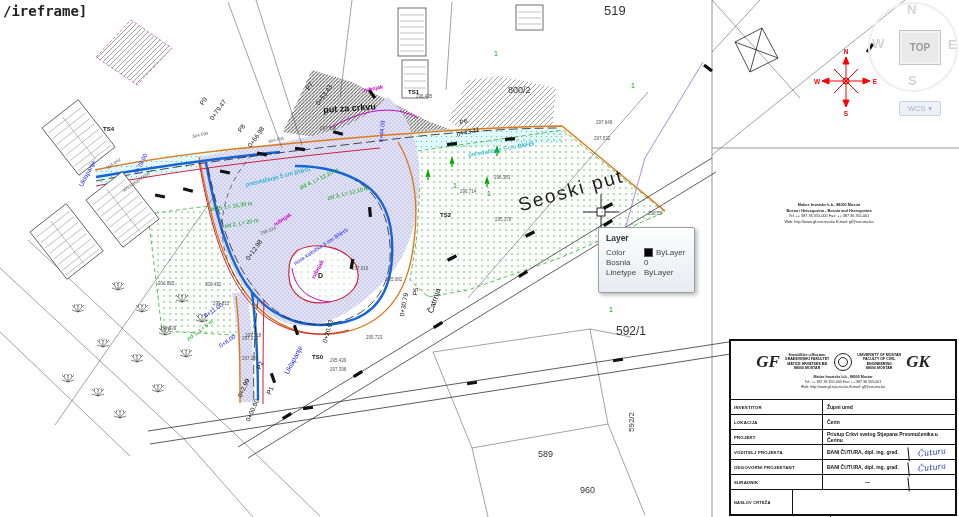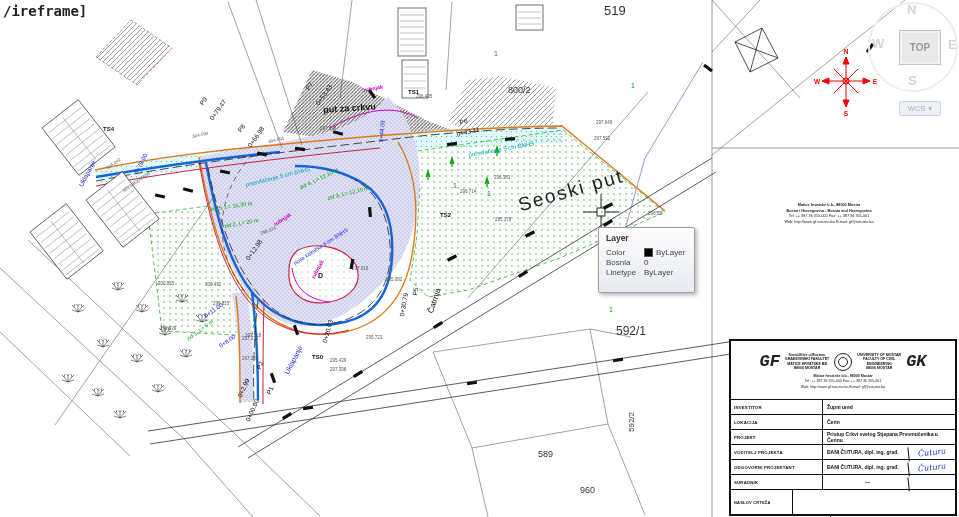--- a/index.html
+++ b/index.html
@@ -30,21 +30,21 @@
           font-size:10px;font-weight:bold;color:#9a9a9a;box-shadow:inset 0 0 0 2px #f2f2f2;}
   #vc-wcs{position:absolute;left:33px;top:101px;width:40px;height:13px;background:#edf1f7;
           border:1px solid #ccd4e0;border-radius:2px;font-size:7.5px;color:#a8b2c0;
           display:flex;align-items:center;justify-content:center;gap:3px;}
   
   #titleblock{position:absolute;left:729px;top:339px;width:228px;height:177px;
               border:2px solid #111;background:#fff;box-sizing:border-box;font-size:4.5px;color:#111;}
   .tb-head{height:58px;border-bottom:1px solid #111;display:flex;flex-direction:column;
            align-items:center;justify-content:center;}
   .tb-logos{display:flex;align-items:center;gap:5px;margin-top:2px;}
-  .tb-logo{font-family:Liberation Mono, monospace;font-style:italic;font-weight:bold;font-size:17px;color:#222;}
+  .tb-logo{font-family:Liberation Serif, serif;font-style:italic;font-weight:bold;font-size:17px;color:#222;}
   .tb-inst{font-size:3.6px;text-align:center;font-weight:bold;line-height:1.25;white-space:pre-line;}
   .tb-seal{width:16px;height:16px;border-radius:50%;border:1.5px solid #222;
            display:flex;align-items:center;justify-content:center;}
   .tb-seal::after{content:"";width:8px;height:8px;border-radius:50%;border:1px solid #222;}
   .tb-addr{font-size:3.6px;text-align:center;line-height:1.4;margin-top:3px;color:#222;}
   .tb-addr .b{font-weight:bold;}
   .tb-row{display:flex;border-bottom:1px solid #111;height:14px;align-items:stretch;}
   .tb-lab{width:88px;border-right:1px solid #111;display:flex;align-items:center;
           padding-left:3px;font-weight:bold;text-transform:uppercase;font-size:4.3px;letter-spacing:.2px;}
   .tb-val{flex:1;display:flex;align-items:center;padding-left:4px;font-weight:bold;font-size:5px;}

